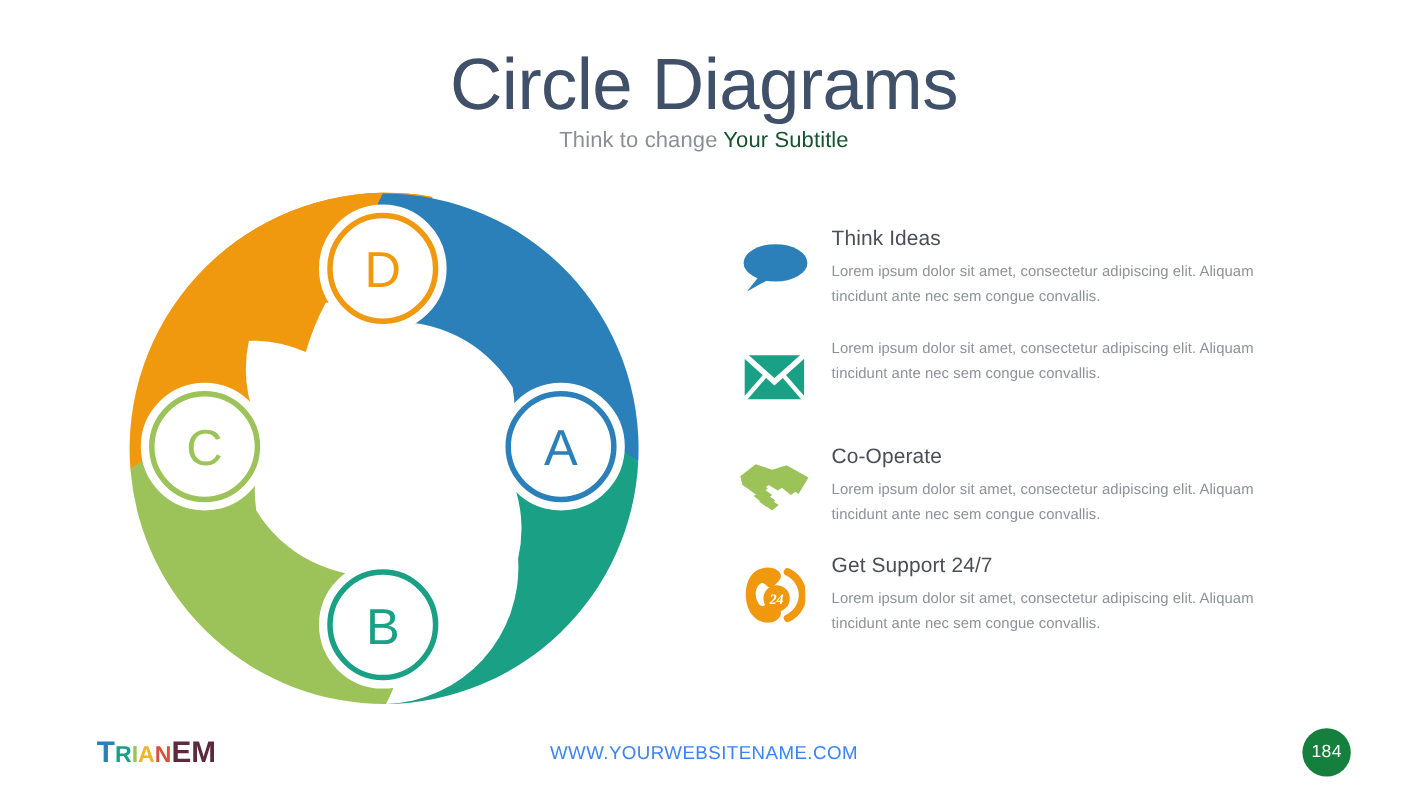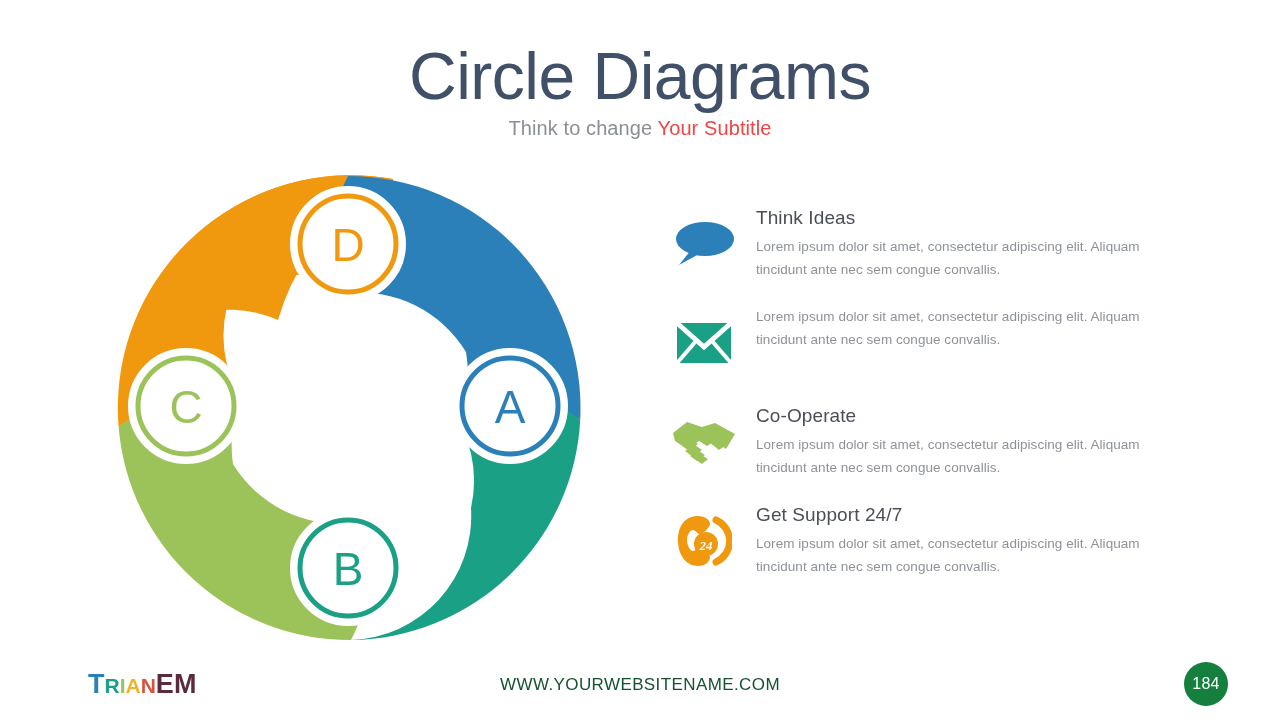--- a/index.html
+++ b/index.html
@@ -38,21 +38,21 @@
     font-family: "Liberation Sans", sans-serif;
   }
   #subtitle {
     margin-top: 6px;
     font-size: 20px;
     font-weight: 400;
     color: #8a8f95;
     letter-spacing: 0.1px;
   }
   #subtitle .accent {
-    color: #ef4444;
+    color: #14532d;
   }
 
   
   #diagram {
     position: absolute;
     left: 110px;
     top: 168px;
     width: 480px;
     height: 480px;
   }
@@ -126,21 +126,21 @@
     font-size: 21px;
   }
   #website {
     position: absolute;
     left: 0;
     top: 675px;
     width: 1280px;
     text-align: center;
     font-size: 17px;
     letter-spacing: 0.4px;
-    color: #14532d;
+    color: #3b82f6;
   }
   #page-badge {
     position: absolute;
     right: 52px;
     top: 662px;
     width: 44px;
     height: 44px;
     border-radius: 50%;
     background: #15803d;
     color: #ffffff;

